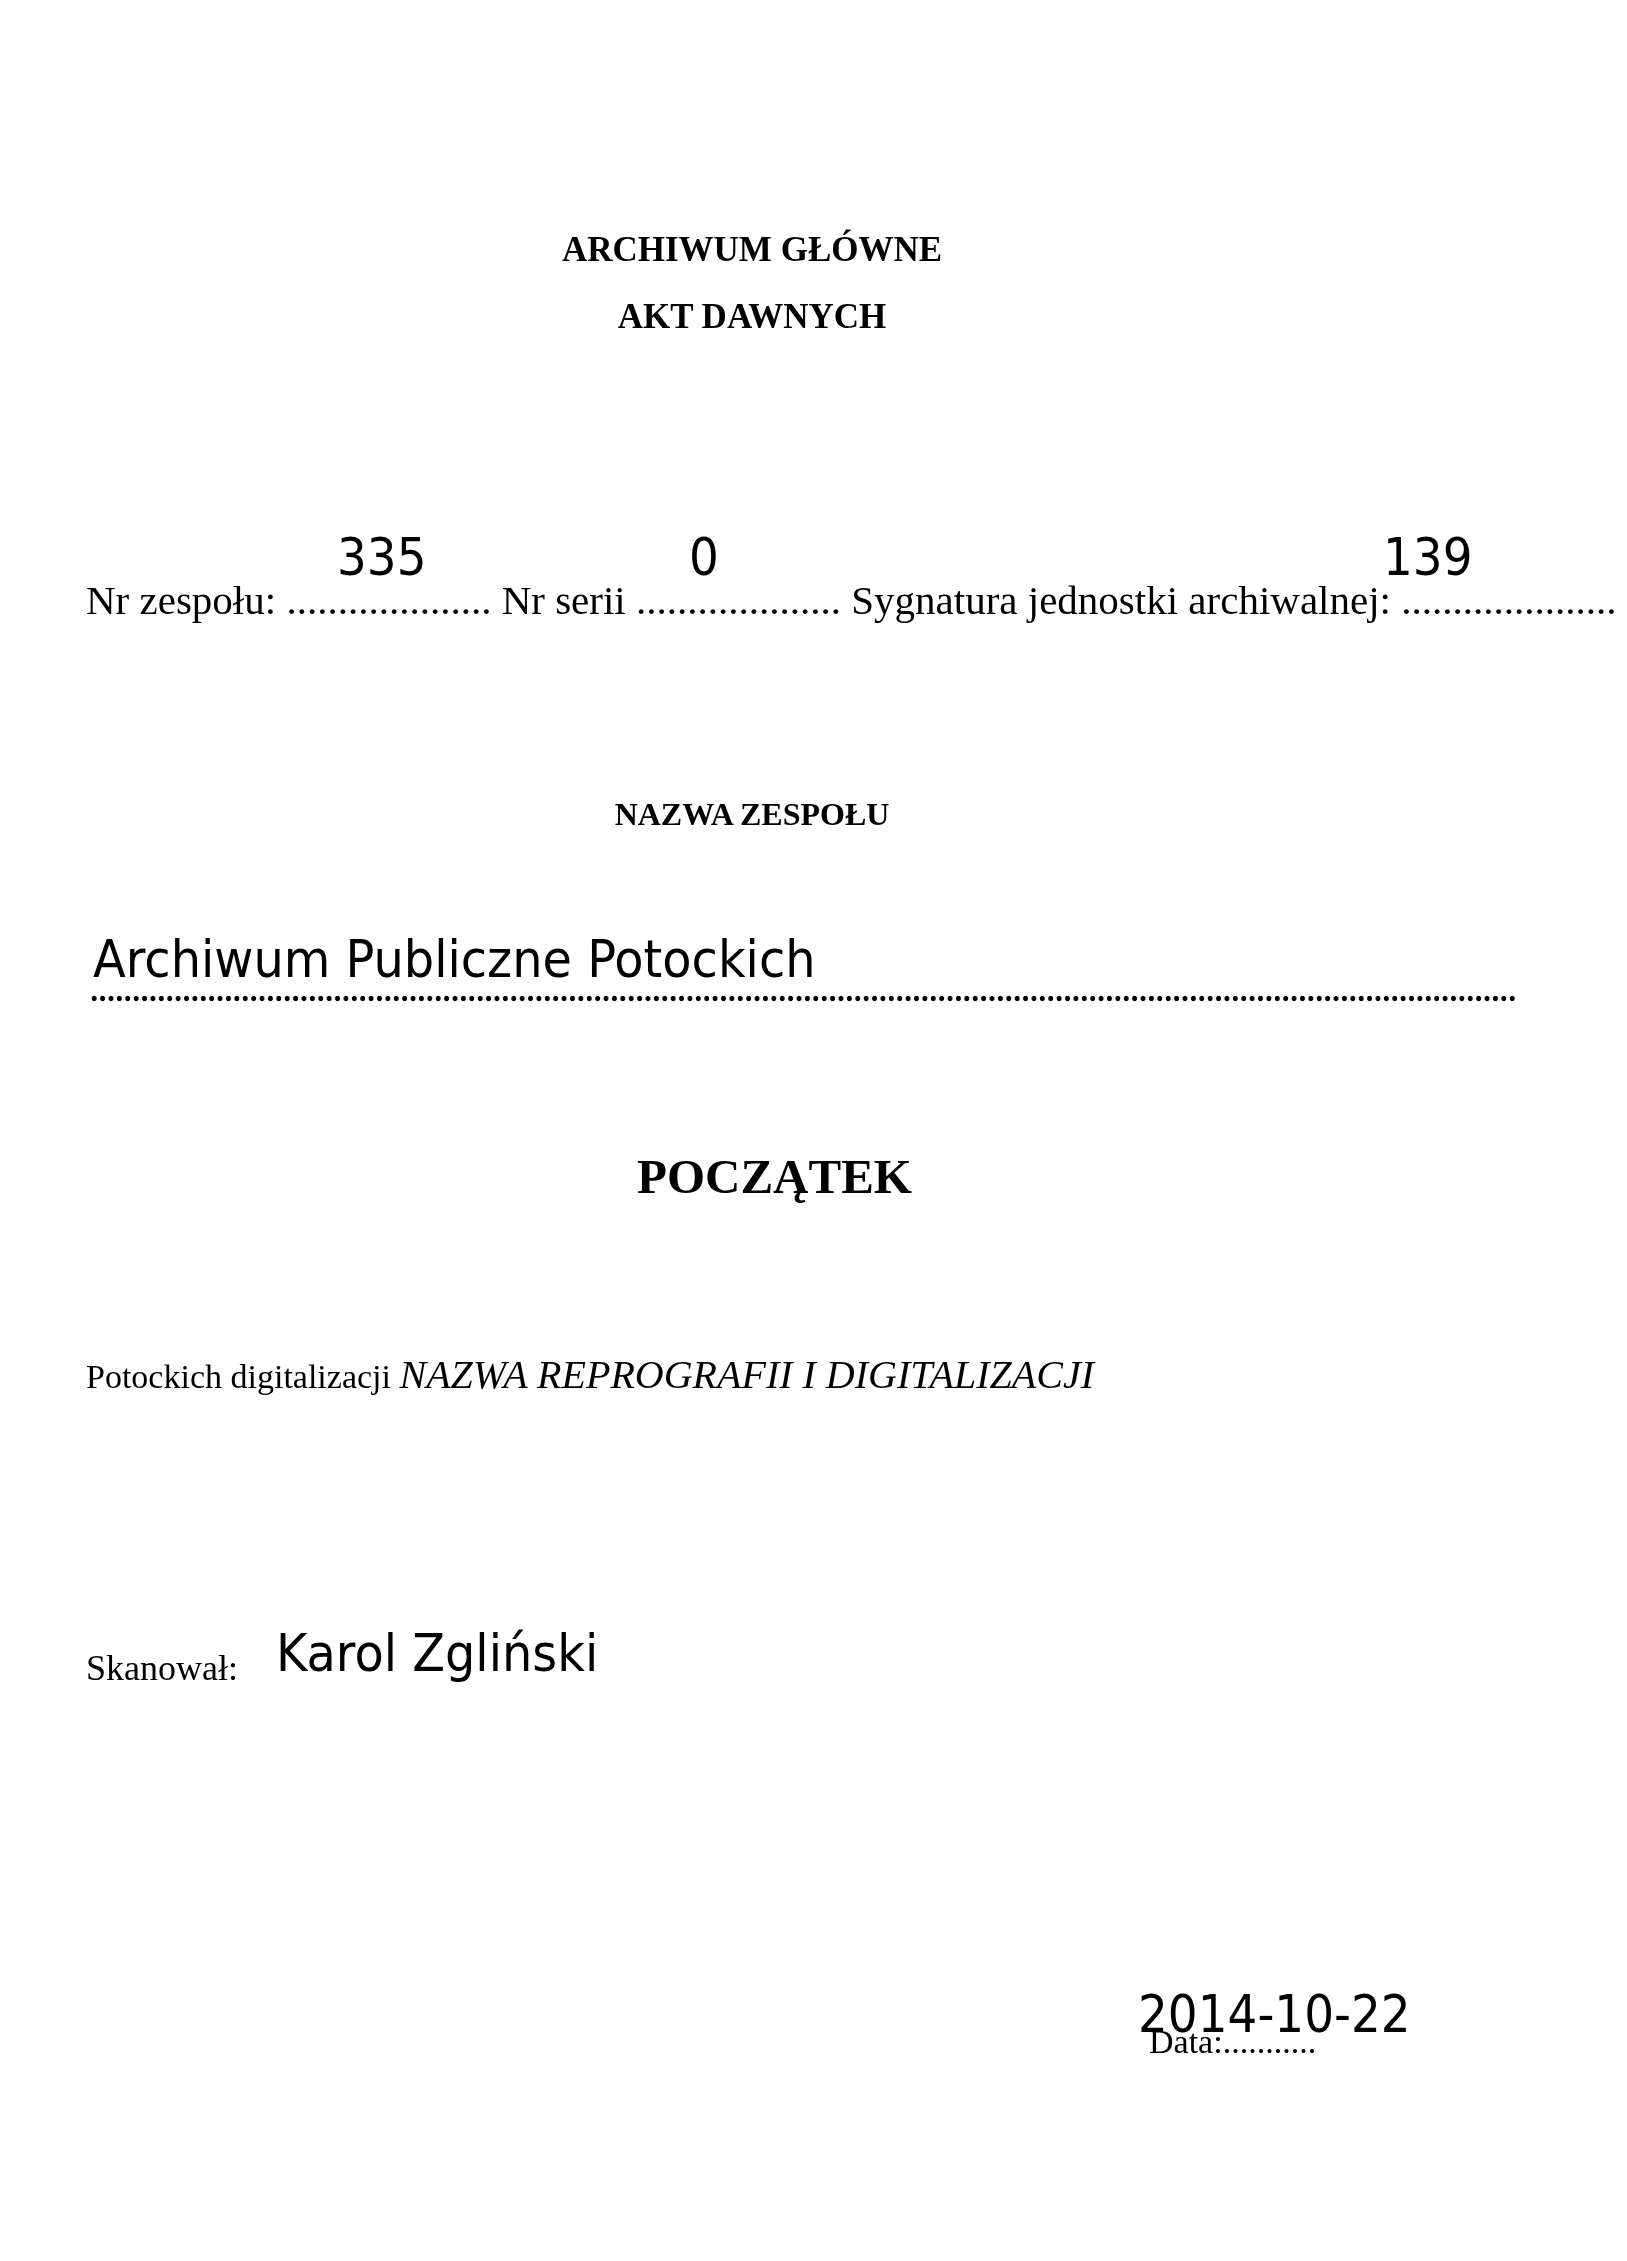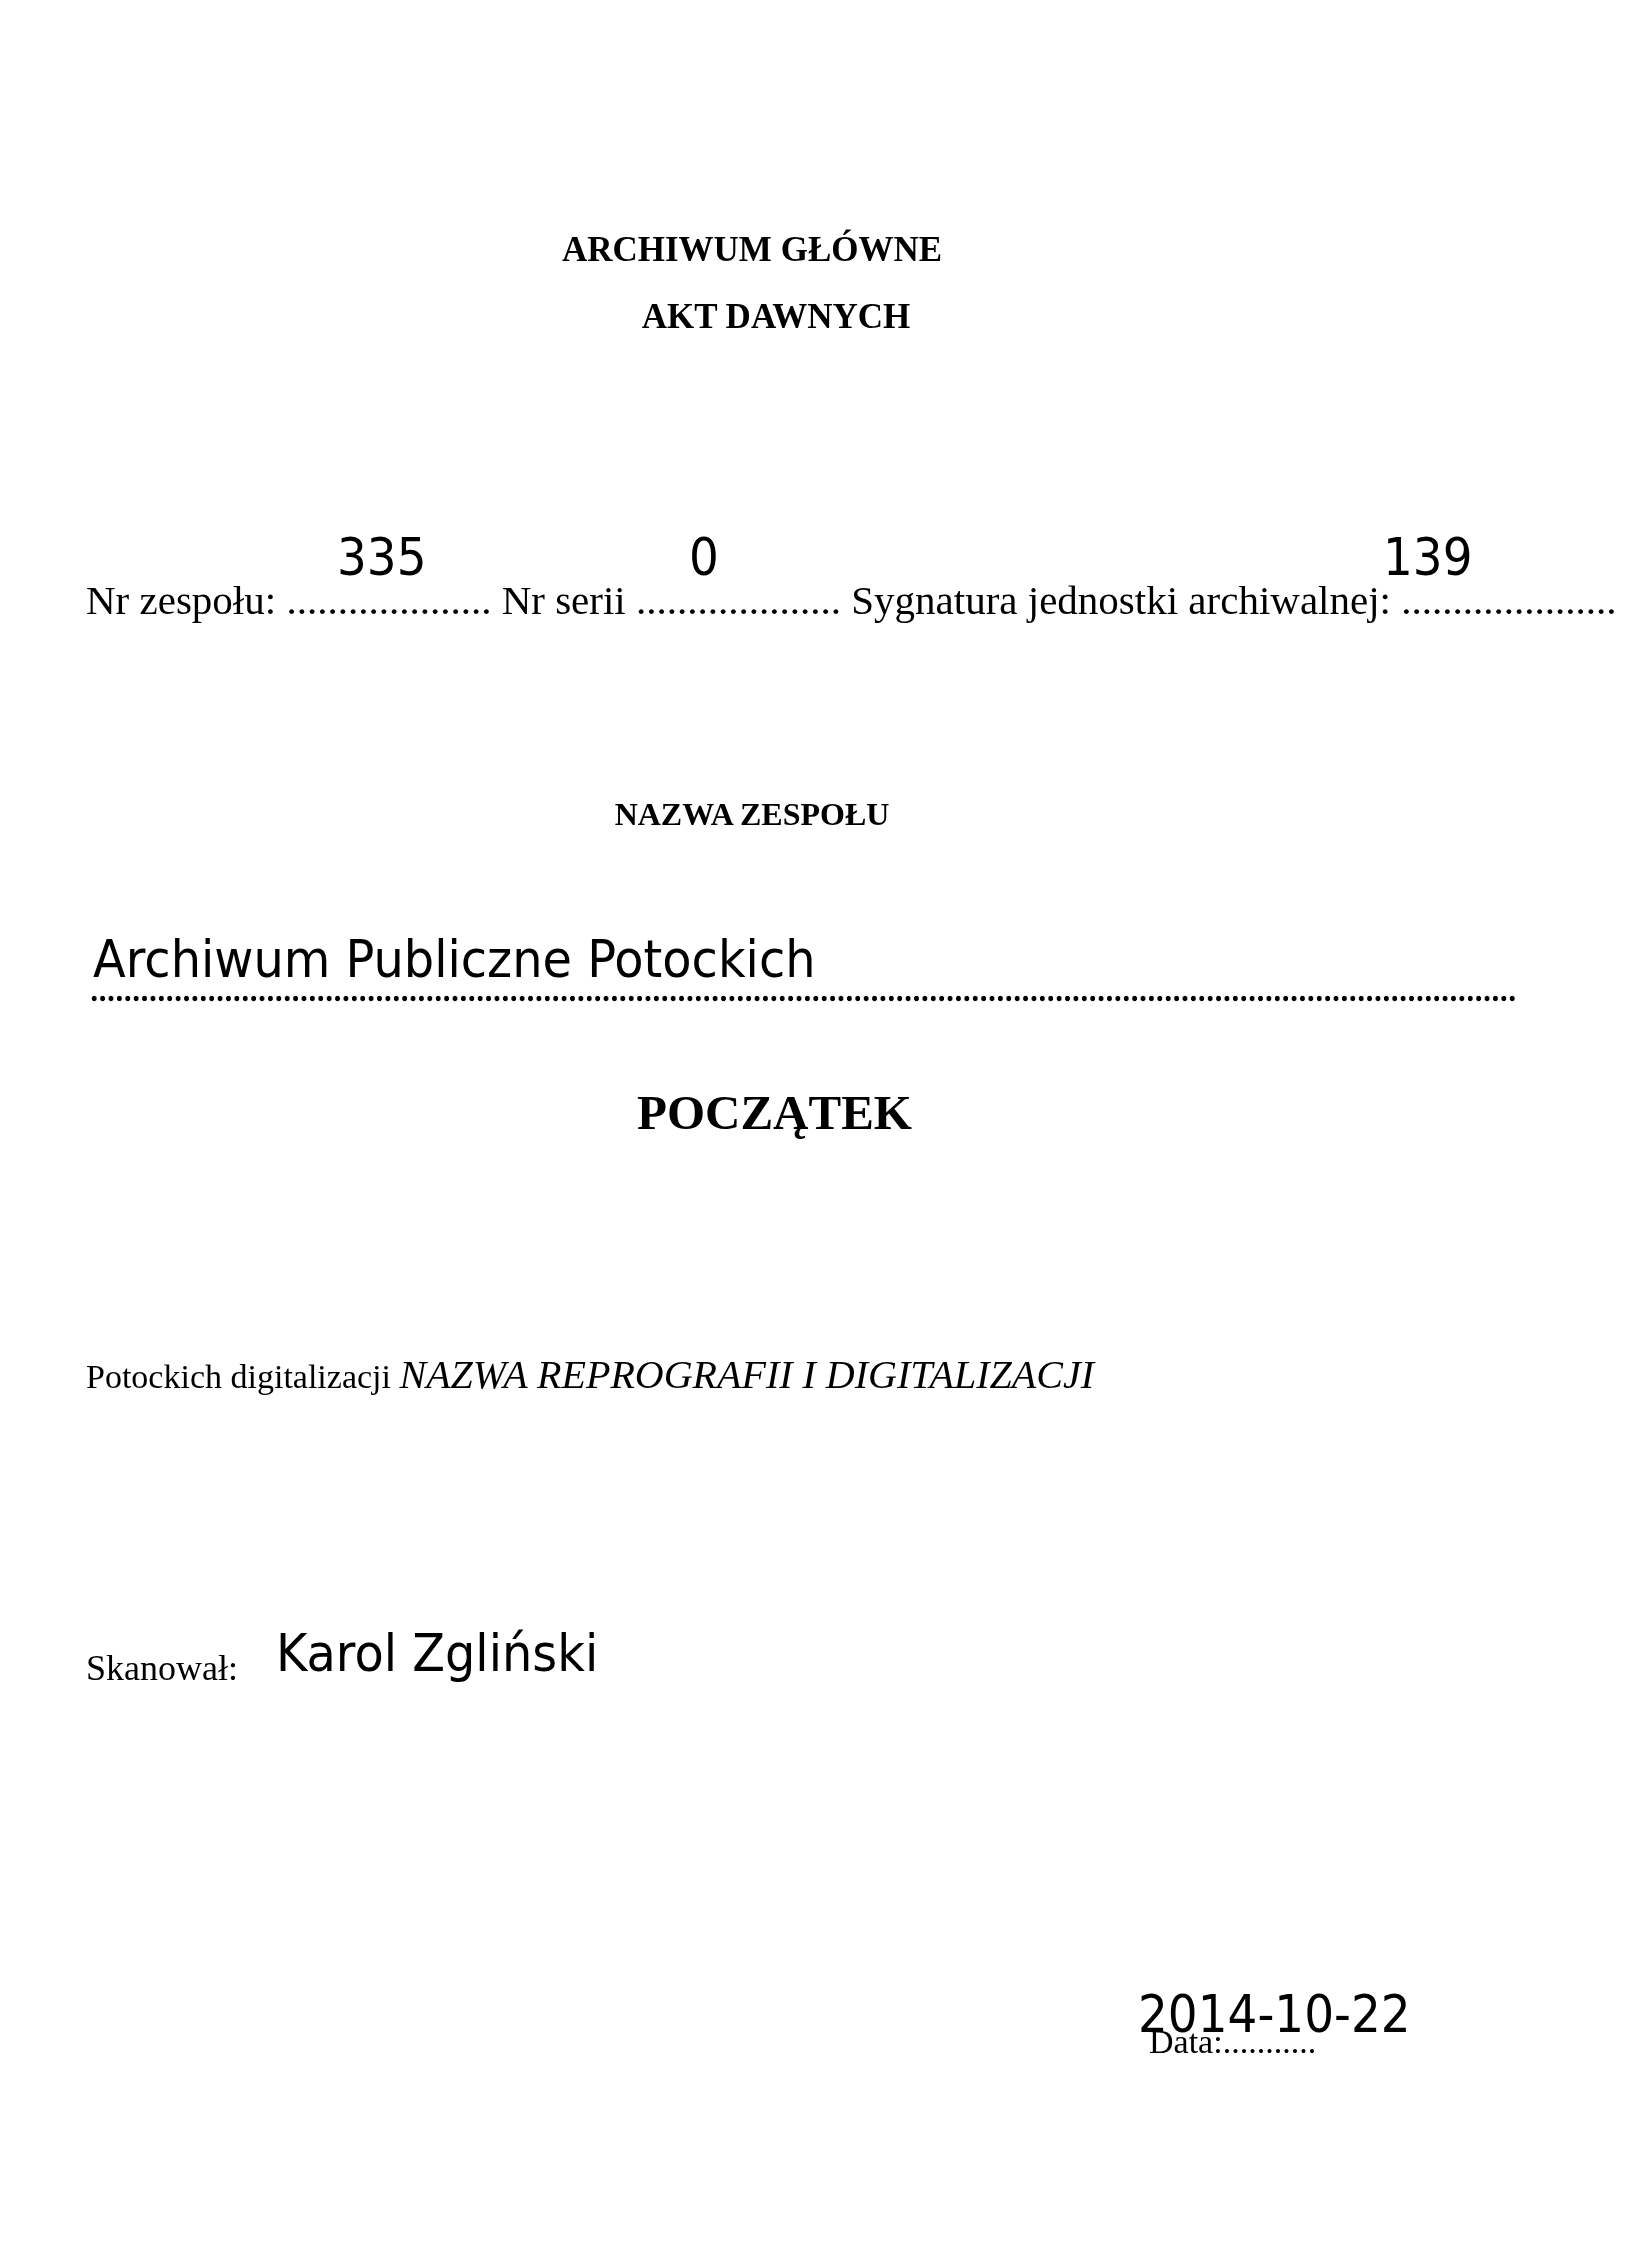--- a/index.html
+++ b/index.html
@@ -13,40 +13,40 @@
   .hand { font-size: 51px; line-height: 1; font-weight: 400; transform: scaleX(0.92); transform-origin: left top; }
   .dots-line { position: absolute; left: 90px; top: 995px; width: 1426px; height: 6.9px;
     background-image: radial-gradient(circle, #000 2.5px, transparent 2.8px);
     background-size: 8.4px 6.9px; background-repeat: repeat-x; }
   .italic { font-style: italic; }
 </style>
 </head>
 <body>
 
 <div class="abs serif center heading" style="top:232px;">ARCHIWUM GŁÓWNE</div>
-<div class="abs serif center heading" style="top:299px;margin-left:24px;">AKT DAWNYCH</div>
+<div class="abs serif center heading" style="top:299px;">AKT DAWNYCH</div>
 
 <div class="abs sans hand" style="left:337px; top:532px;">335</div>
 <div class="abs sans hand" style="left:689px; top:532px;">0</div>
 <div class="abs sans hand" style="left:1383px; top:532px;">139</div>
 
 <div class="abs serif label" style="left:86px; top:580px;">
   <span>Nr zespołu:</span>
   <span>....................</span>
   <span>Nr serii</span>
   <span>....................</span>
   <span>Sygnatura jednostki archiwalnej:</span>
   <span>.....................</span>
 </div>
 
 <div class="abs serif center heading" style="top:798px; font-size:32px;">NAZWA ZESPOŁU</div>
 <div class="abs sans hand" style="left:93px; top:933px; font-size:52px;">Archiwum Publiczne Potockich</div>
 <div class="dots-line"></div>
 
-<div class="abs serif center heading" style="top:1088px; font-size:49px; padding-left:45px; box-sizing:border-box;">POCZĄTEK</div>
+<div class="abs serif center heading" style="top:1152px; font-size:49px; padding-left:45px; box-sizing:border-box;">POCZĄTEK</div>
 
 <div class="abs serif" style="left:86px; top:1355px; font-size:34px; line-height:1;">
   <span>Potockich digitalizacji</span>
   <span class="italic" style="font-size:40px;">NAZWA REPROGRAFII I DIGITALIZACJI</span>
 </div>
 
 <div class="abs serif label" style="left:86px; top:1650px; font-size:36px;">Skanował:</div>
 <div class="abs sans hand" style="left:276px; top:1627px; font-size:52px;">Karol Zgliński</div>
 
 <div class="abs serif label" style="left:1109px; top:2025px; font-size:34px;margin-left:40px;">

